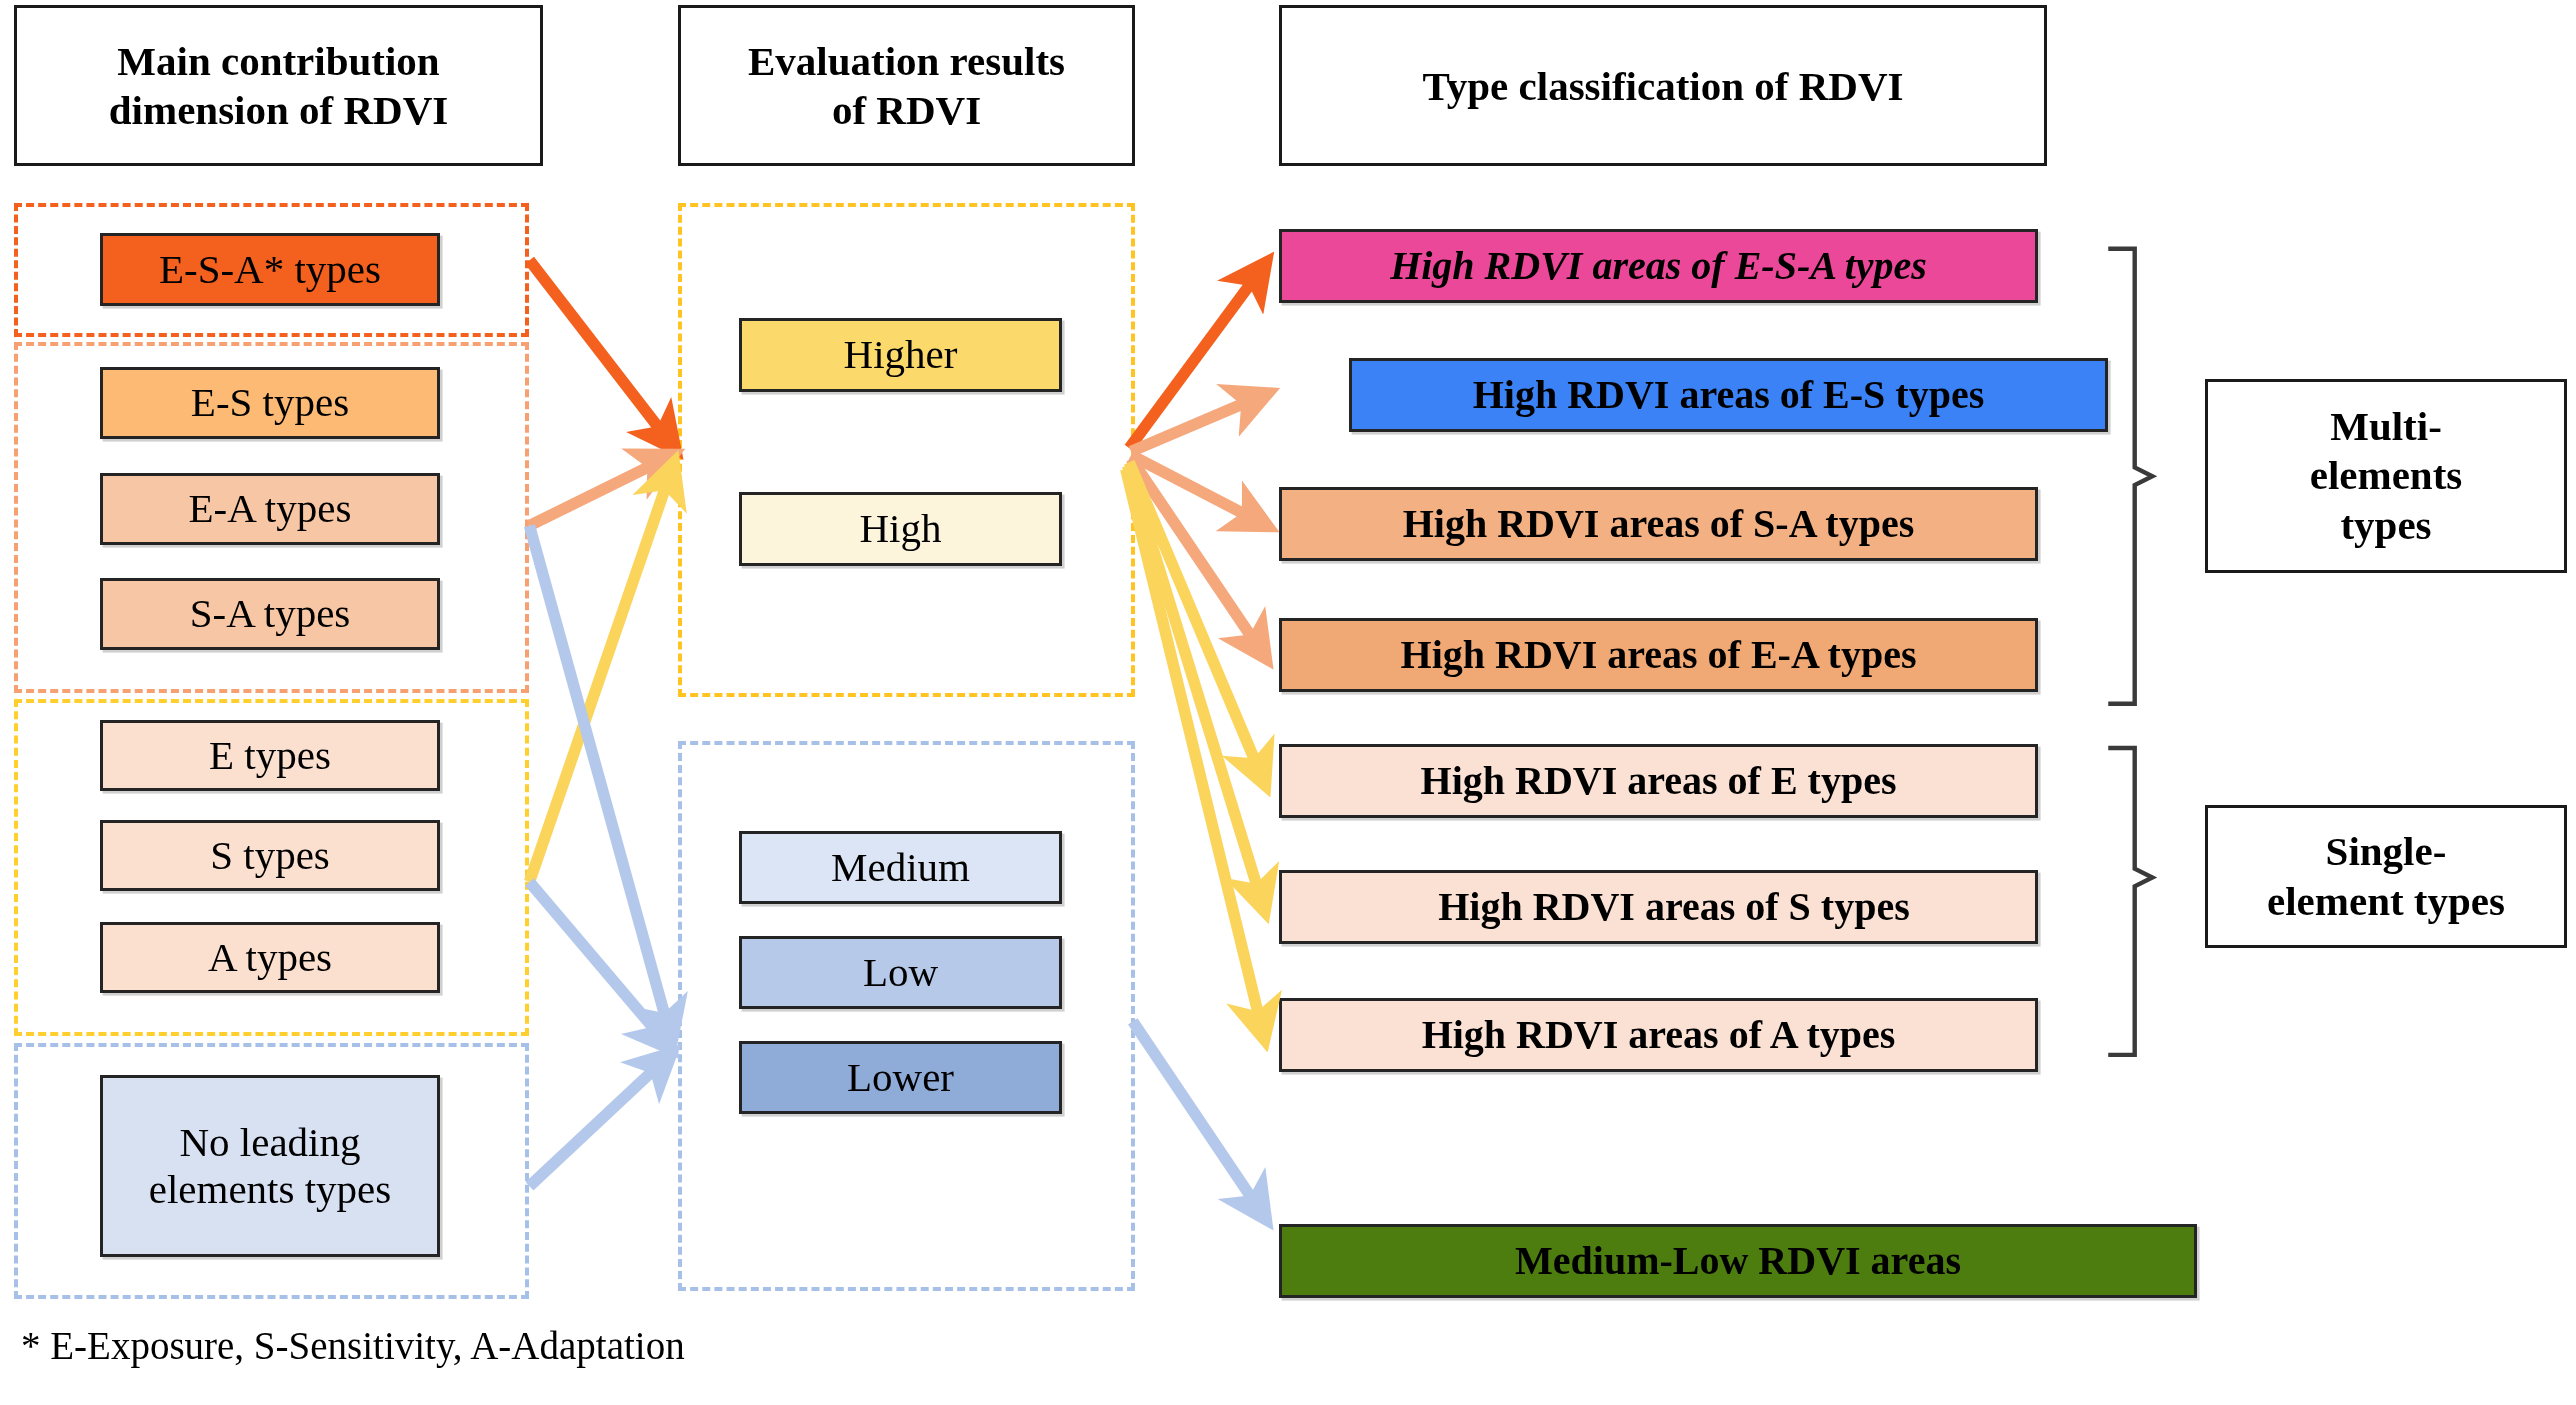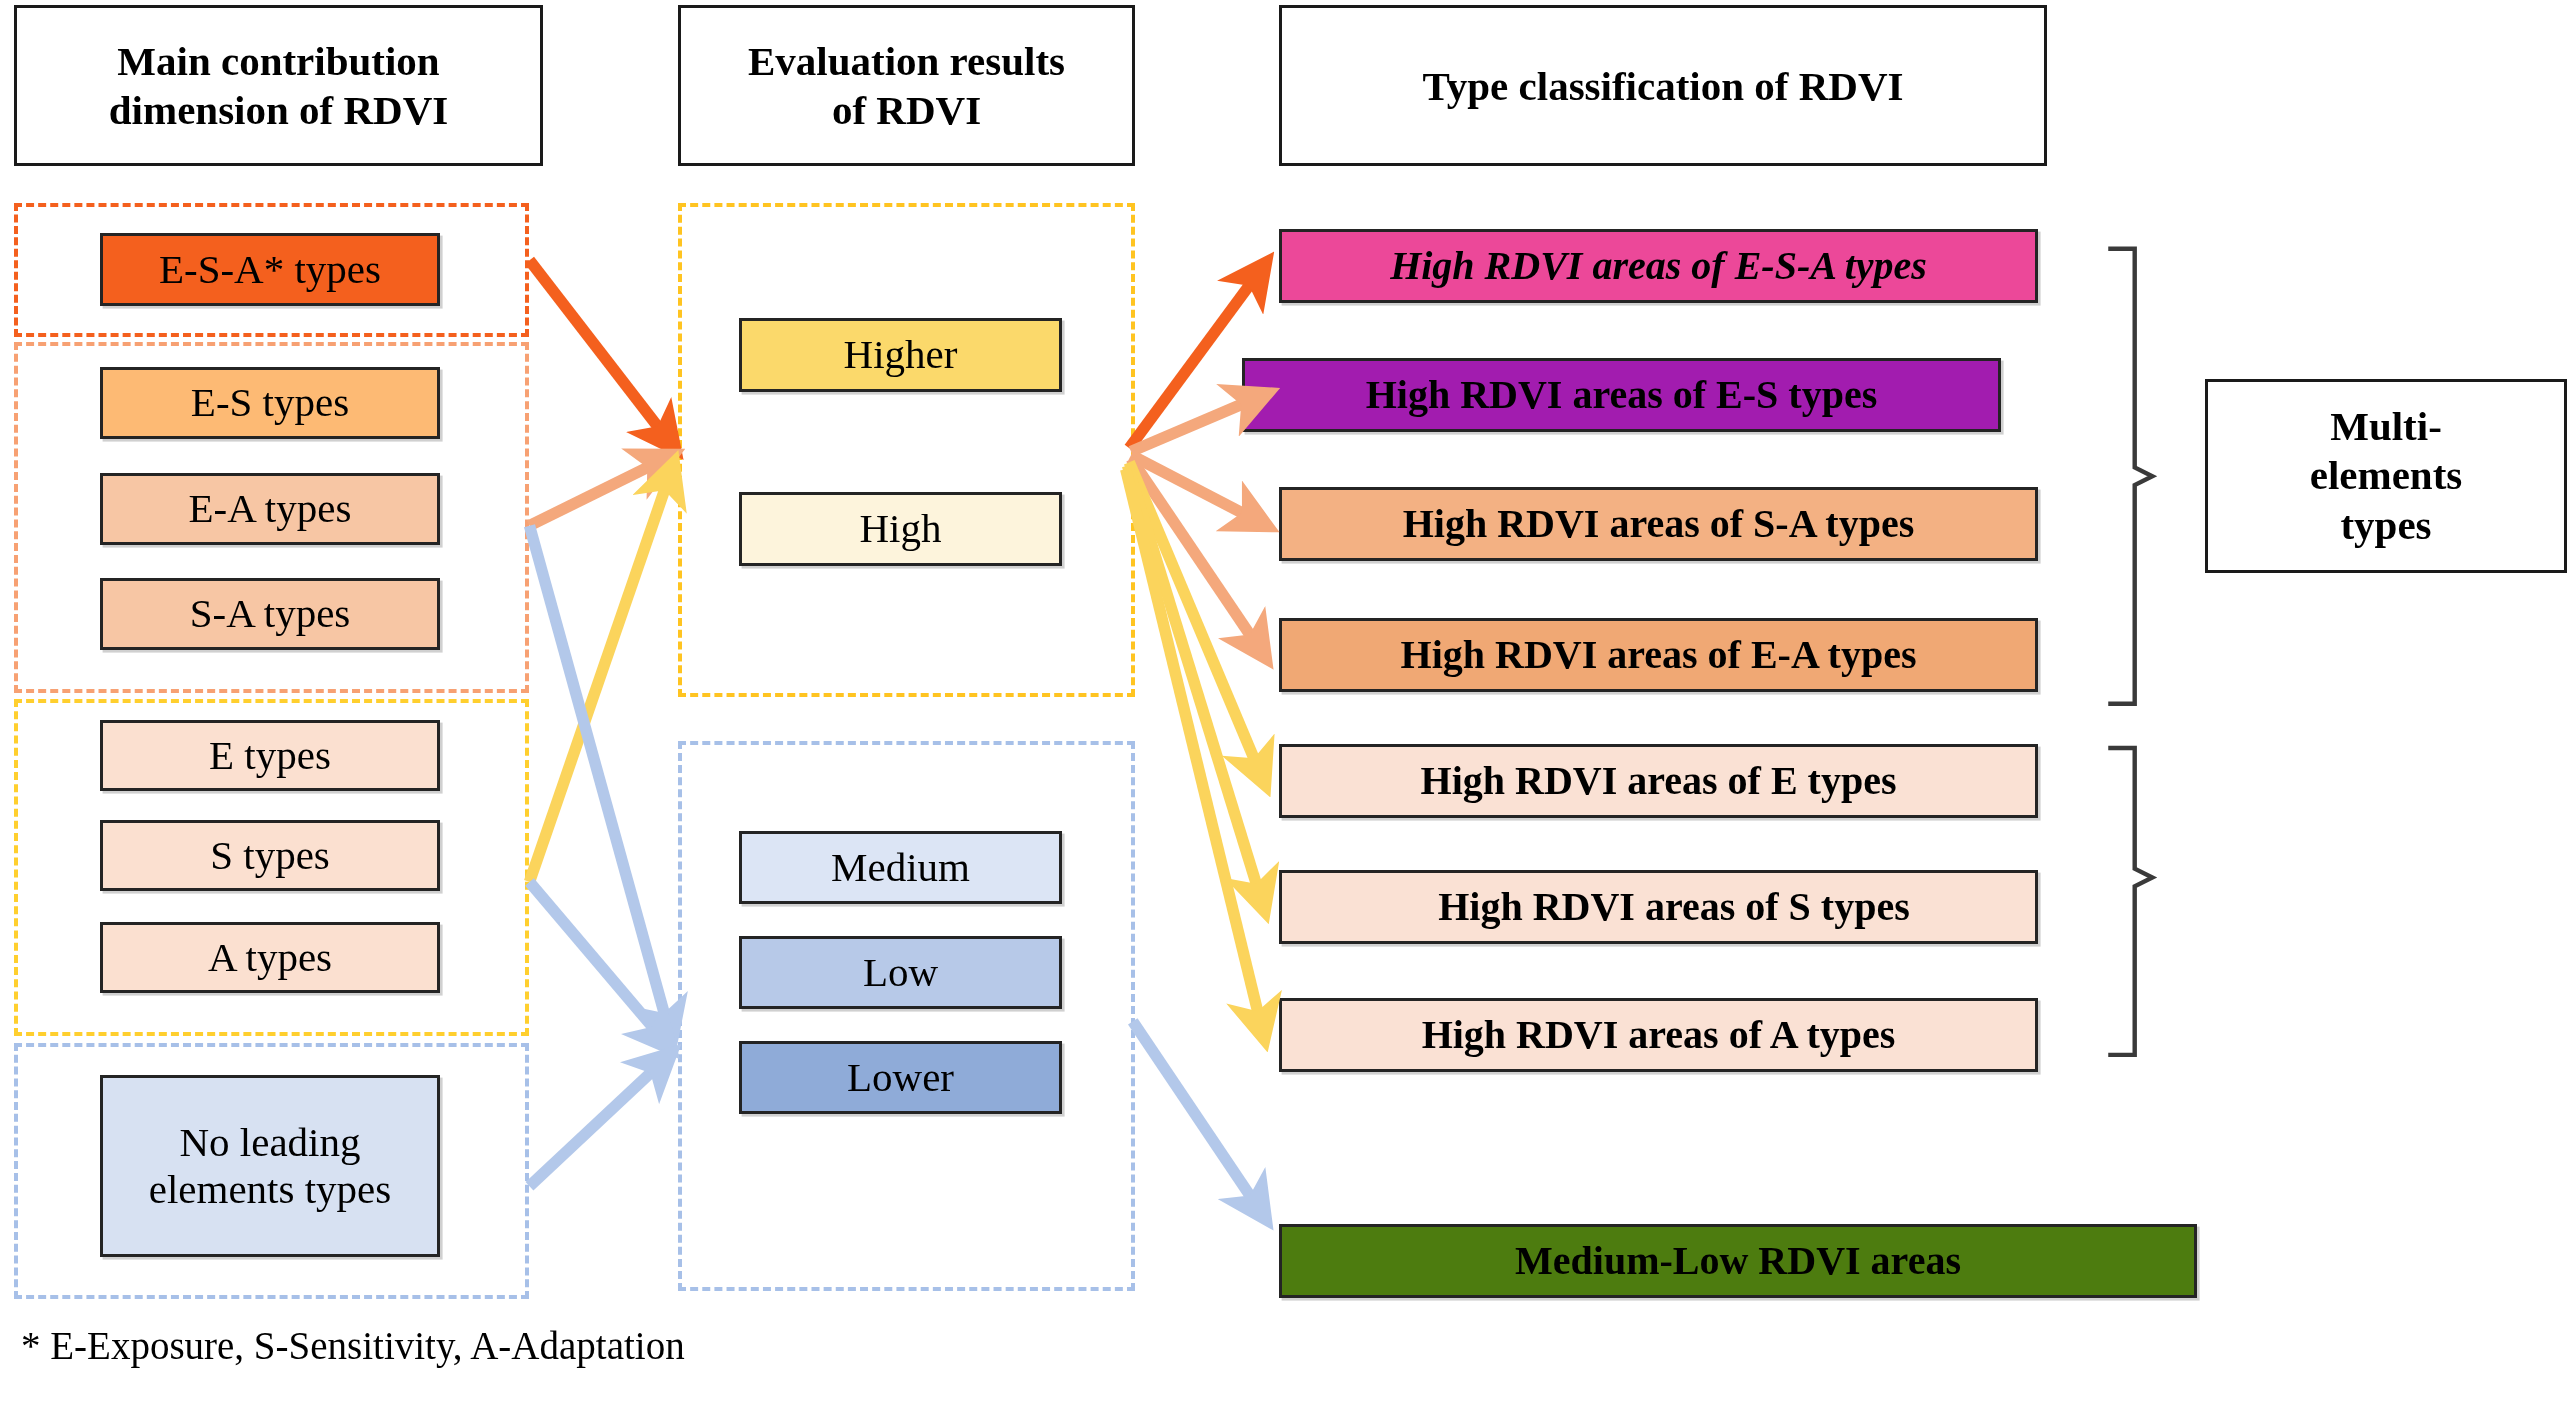--- a/index.html
+++ b/index.html
@@ -115,21 +115,21 @@
   <div class="abs node" style="left:739px;top:936px;width:323px;height:73px;background:#B7C9E8;font-size:41px;">
     <span>Low</span>
   </div>
   <div class="abs node" style="left:739px;top:1041px;width:323px;height:73px;background:#8FABD8;font-size:41px;">
     <span>Lower</span>
   </div>
 
   <div class="abs node bold" style="left:1279px;top:229px;width:759px;height:74px;background:#ec4899;font-size:40px;font-style:italic;">
     <span>High RDVI areas of E-S-A types</span>
   </div>
-  <div class="abs node bold" style="left:1242px;top:358px;width:759px;height:74px;background:#a21caf;font-size:40px;">
+  <div class="abs node bold" style="left:1349px;top:358px;width:759px;height:74px;background:#3b82f6;font-size:40px;">
     <span>High RDVI areas of E-S types</span>
   </div>
   <div class="abs node bold" style="left:1279px;top:487px;width:759px;height:74px;background:#F3B183;font-size:40px;">
     <span>High RDVI areas of S-A types</span>
   </div>
   <div class="abs node bold" style="left:1279px;top:618px;width:759px;height:74px;background:#F0A874;font-size:40px;">
     <span>High RDVI areas of E-A types</span>
   </div>
   <div class="abs node bold" style="left:1279px;top:744px;width:759px;height:74px;background:#FAE1D4;font-size:40px;">
     <span>High RDVI areas of E types</span>
@@ -145,20 +145,26 @@
   </div>
 
   <div class="abs catbox" style="left:2205px;top:379px;width:362px;height:194px;font-size:41px;">
     <div>
       <div>Multi-</div>
       <div>elements</div>
       <div>types</div>
     </div>
   </div>
 
+  <div class="abs catbox" style="left:2205px;top:805px;width:362px;height:143px;font-size:41px;">
+    <div>
+      <div>Single-</div>
+      <div>element types</div>
+    </div>
+  </div>
 
   <div class="abs foot" style="left:21px;top:1323px;font-size:39px;">* E-Exposure, S-Sensitivity, A-Adaptation</div>
 
   <svg class="overlay" viewBox="0 0 2920 1593">
     <defs>
       <marker id="ah-red" markerWidth="5" markerHeight="5" refX="3.4" refY="2.5" orient="auto" markerUnits="strokeWidth">
         <path d="M0,0 L5,2.5 L0,5 L1.3,2.5 z" fill="#F4601E"></path>
       </marker>
       <marker id="ah-salmon" markerWidth="5" markerHeight="5" refX="3.4" refY="2.5" orient="auto" markerUnits="strokeWidth">
         <path d="M0,0 L5,2.5 L0,5 L1.3,2.5 z" fill="#F4A87C"></path>

